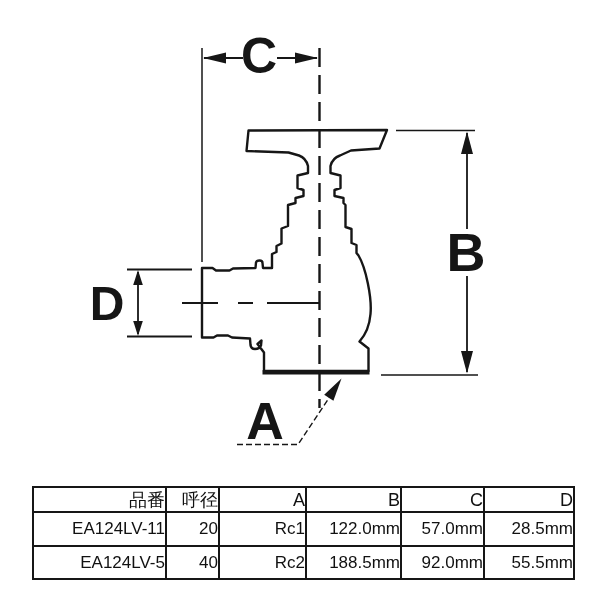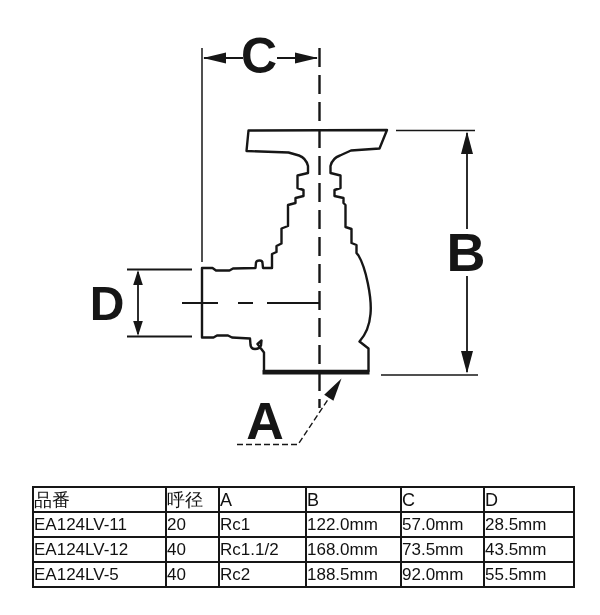--- a/index.html
+++ b/index.html
@@ -4,21 +4,21 @@
 <style>
   html,body{margin:0;padding:0;background:#ffffff;}
   body{width:600px;height:615px;overflow:hidden;
        font-family:"Liberation Sans", sans-serif;}
   .screen{position:relative;width:600px;height:615px;background:#fff;}
   .drawing{position:absolute;left:0;top:0;}
   .dim-letter{font-family:"Liberation Sans", sans-serif;font-weight:700;fill:#161616;}
   .spec-table{position:absolute;left:32px;top:486px;width:541px;height:94px;
       border-collapse:collapse;table-layout:fixed;background:#fff;
       font-family:"Liberation Sans", sans-serif;color:#111;}
-  .spec-table th,.spec-table td{border:2px solid #161616;text-align:left;
+  .spec-table th,.spec-table td{border:2px solid #161616;text-align:right;
       vertical-align:middle;padding:0;font-size:17px;line-height:1;
       white-space:nowrap;overflow:hidden;}
   .spec-table th{font-weight:400;font-size:18px;height:23px;}
   .spec-table td{height:23px;}
 </style>
 </head>
 <body>
 
 <div class="screen">
 
@@ -113,28 +113,20 @@
     <tbody>
       <tr>
         <td>EA124LV-11</td>
         <td>20</td>
         <td>Rc1</td>
         <td>122.0mm</td>
         <td>57.0mm</td>
         <td>28.5mm</td>
       </tr>
       <tr>
-        <td>EA124LV-12</td>
-        <td>40</td>
-        <td>Rc1.1/2</td>
-        <td>168.0mm</td>
-        <td>73.5mm</td>
-        <td>43.5mm</td>
-      </tr>
-      <tr>
         <td>EA124LV-5</td>
         <td>40</td>
         <td>Rc2</td>
         <td>188.5mm</td>
         <td>92.0mm</td>
         <td>55.5mm</td>
       </tr>
     </tbody>
   </table>
 </div>

